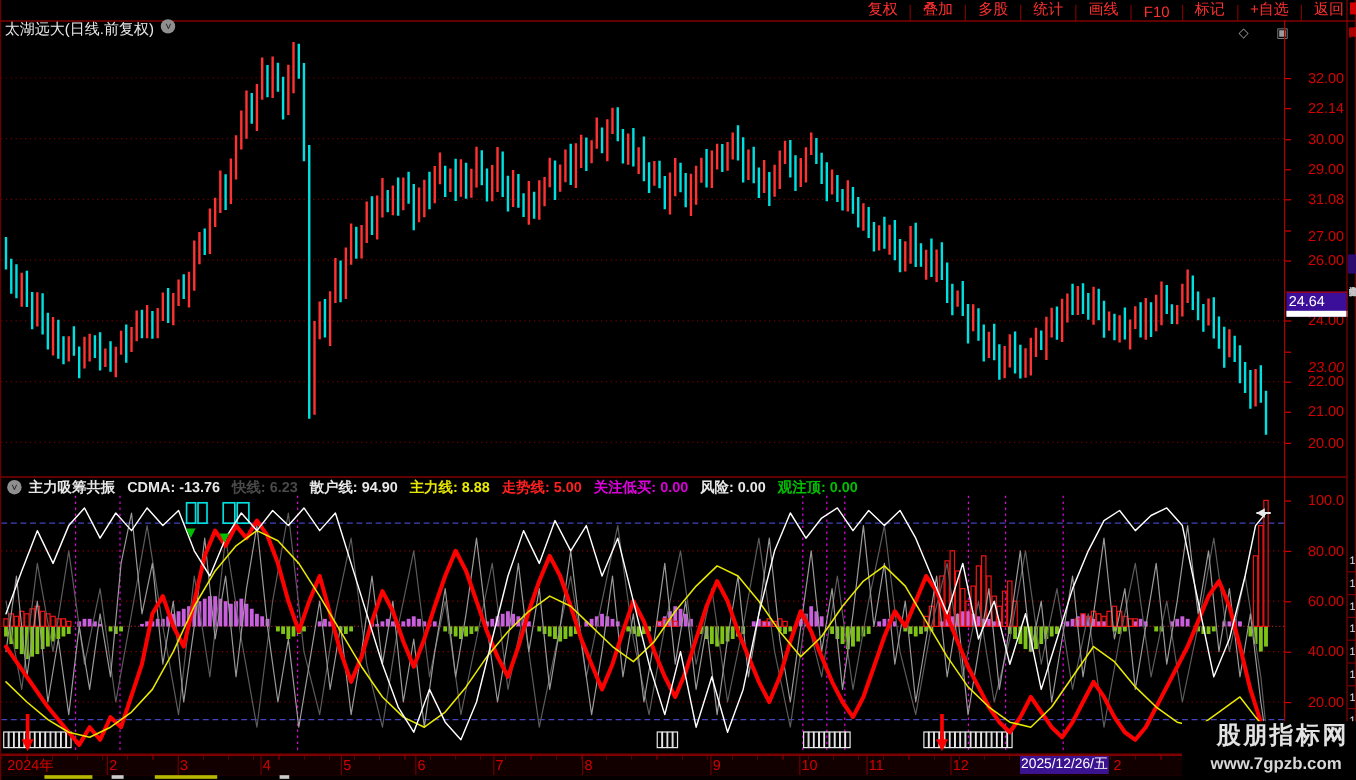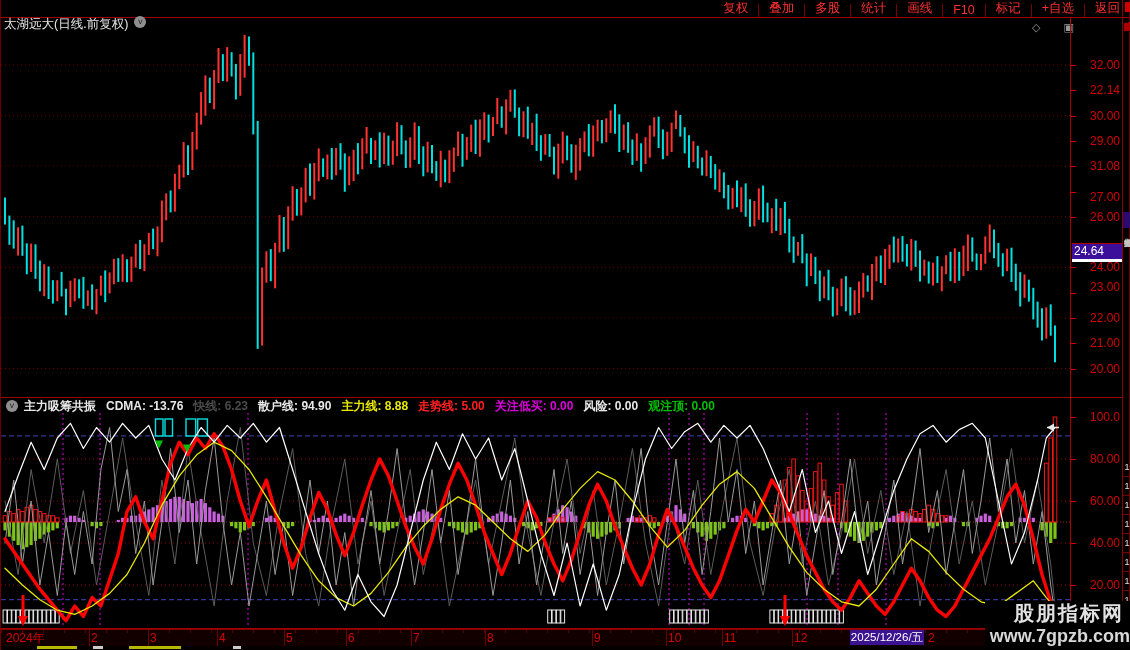--- a/index.html
+++ b/index.html
@@ -23,21 +23,21 @@
   .tb-rsep{width:1px;height:13px;background:#7a0000;}
   
   #titlerow{position:absolute;left:4px;top:16px;height:15px;display:flex;color:#e8e8e8;font-size:12.5px;}
   .chev-circle{width:12px;height:12px;border-radius:50%;background:#8f8f8f;color:#1a1a1a;font-size:9px;line-height:12px;
                text-align:center;margin-left:6px;}
   .title-icons{position:absolute;top:21px;left:1032px;color:#9a9a9a;font-size:11px;letter-spacing:10px;}
   
   .pr-label{position:absolute;left:1074px;width:46px;text-align:right;color:#d40000;font-size:12px;line-height:12px;}
   .pr-tick{position:absolute;left:1071px;width:5px;height:1px;background:#d40000;}
   .cur-badge{position:absolute;left:1072px;width:49px;height:15px;background:#3b0f9a;border-top:1px solid #b00000;
-             border-bottom:3px solid #ffffff;color:#fff;font-size:12px;line-height:15px;padding-left:2px;}
+             border-bottom:5px solid #ffffff;color:#fff;font-size:12px;line-height:15px;padding-left:2px;}
   
   #indheader{position:absolute;left:2px;top:399px;height:14px;display:flex;align-items:center;font-size:12px;white-space:nowrap;}
   #indheader .it{margin-right:10px;font-weight:bold;}
   
   #xaxis{position:absolute;left:1px;top:629px;width:1069px;height:16px;background:#120000;
          border-top:1px solid #8a0000;border-bottom:1px solid #8a0000;
          background-image:repeating-linear-gradient(to right,#5a0000 0 1px,transparent 1px 21px);
          background-size:100% 3px;background-repeat:no-repeat;}
   .ax-lbl{position:absolute;top:2px;color:#d40000;font-size:12px;line-height:12px;}
   .ax-sep{position:absolute;top:0;width:1px;height:16px;background:#6a0000;}
@@ -49,21 +49,21 @@
   
   #strip{position:absolute;left:1122px;top:0;width:8px;height:650px;border-left:1px solid #8a0000;overflow:hidden;}
   .strip-red-box{position:absolute;left:2px;top:2px;width:5px;height:10px;background:#d00000;}
   .strip-txt{position:absolute;left:0px;writing-mode:vertical-rl;font-size:8px;line-height:8px;overflow:hidden;white-space:nowrap;}
   .strip-cell{position:absolute;left:0;width:8px;height:18px;border-bottom:1px solid #7a0000;color:#e0e0e0;
               font-size:9px;line-height:18px;text-align:center;}
   .strip-pur{position:absolute;left:0;width:8px;height:16px;background:#2c0b70;}
   
   #wm{position:absolute;left:985px;top:601px;width:145px;height:49px;background:#000;z-index:30;text-align:right;}
   #wm .l1{color:#e2e2e2;font-size:20px;font-weight:bold;letter-spacing:2px;line-height:24px;padding-right:6px;}
-  #wm .l2{color:#d8d8d8;font-size:18px;font-weight:bold;line-height:22px;padding-right:0;}
+  #wm .l2{color:#d8d8d8;font-size:14px;font-weight:bold;line-height:22px;padding-right:12px;}
 </style>
 </head>
 <body>
 
 <div id="app">
 
   <div id="toolbar">
     <div class="tb-right" id="tb-right-items">
         <span class="tb-red">复权</span>
         <span class="tb-rsep"></span>
@@ -723,21 +723,21 @@
       <div class="pr-label" style="top: 134.9px;">29.00</div>
       <div class="pr-tick" style="top: 140.9px;"></div>
       <div class="pr-label" style="top: 160.2px;">31.08</div>
       <div class="pr-tick" style="top: 166.2px;"></div>
       <div class="pr-label" style="top: 191px;">27.00</div>
       <div class="pr-tick" style="top: 191.5px;"></div>
       <div class="pr-label" style="top: 210.8px;">26.00</div>
       <div class="pr-tick" style="top: 216.8px;"></div>
       <div class="pr-label" style="top: 261.4px;">24.00</div>
       <div class="pr-tick" style="top: 267.4px;"></div>
-      <div class="pr-label" style="top: 281px;">23.00</div>
+      <div class="pr-label" style="top: 300px; font-style: italic;">23.00</div>
       <div class="pr-tick" style="top: 292.7px;"></div>
       <div class="pr-label" style="top: 312px;">22.00</div>
       <div class="pr-tick" style="top: 318px;"></div>
       <div class="pr-label" style="top: 337.3px;">21.00</div>
       <div class="pr-tick" style="top: 343.3px;"></div>
       <div class="pr-label" style="top: 362.6px;">20.00</div>
       <div class="pr-tick" style="top: 368.6px;"></div>
     </div>
   <div class="cur-badge" style="top:243px;">24.64</div>
   <div id="ind-axis">

